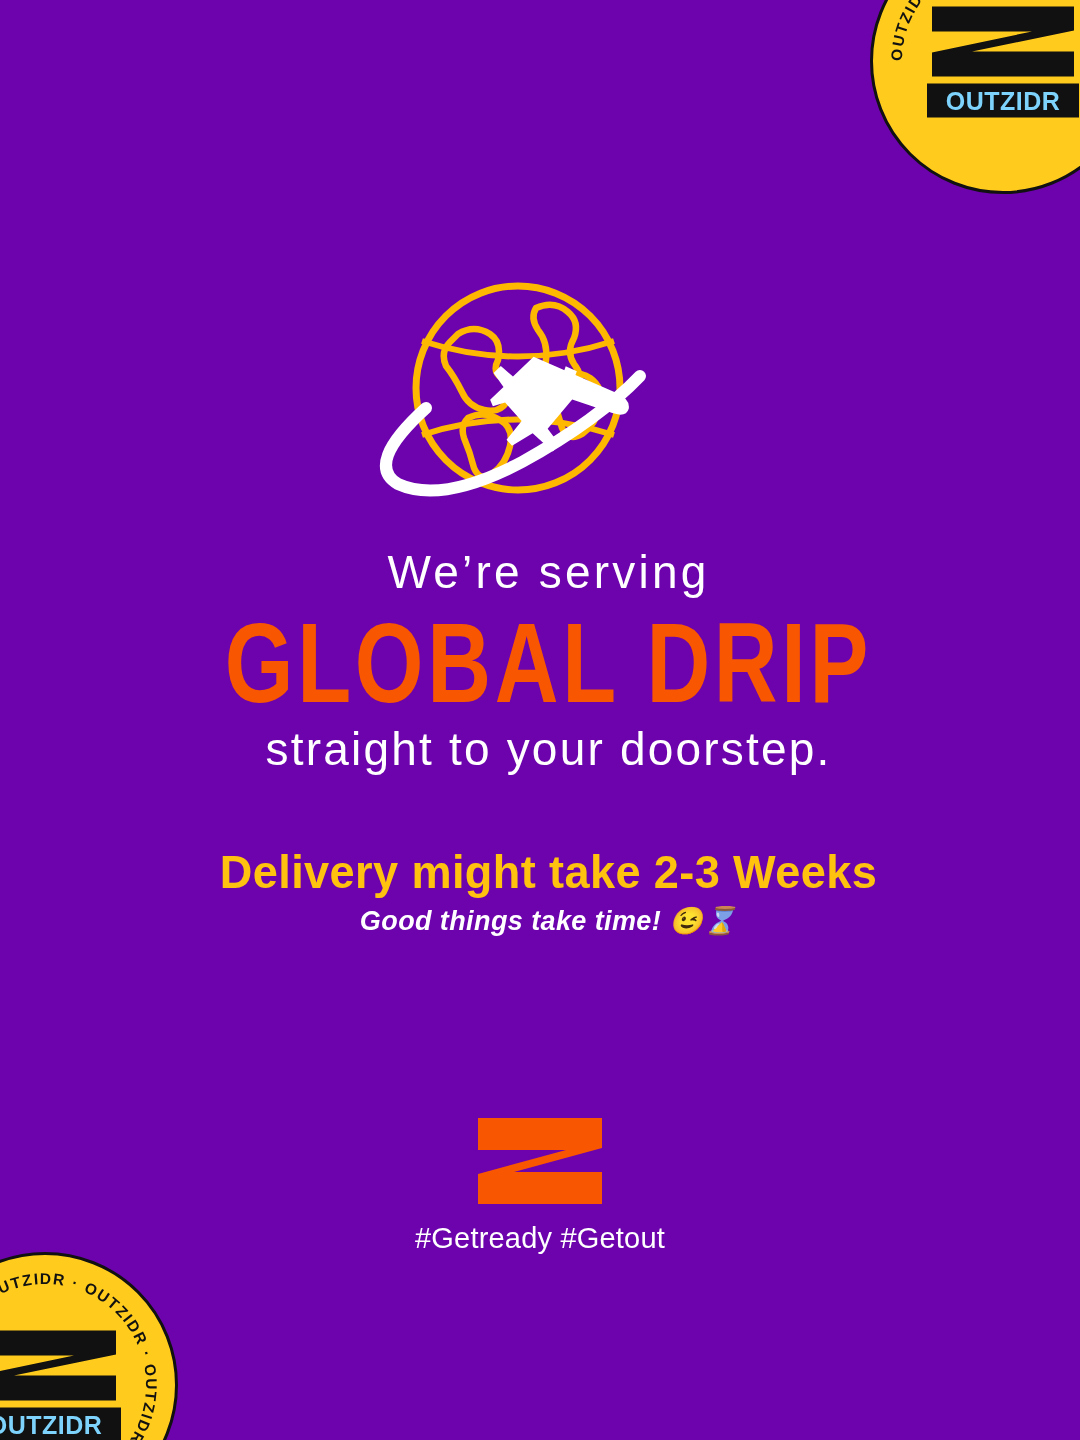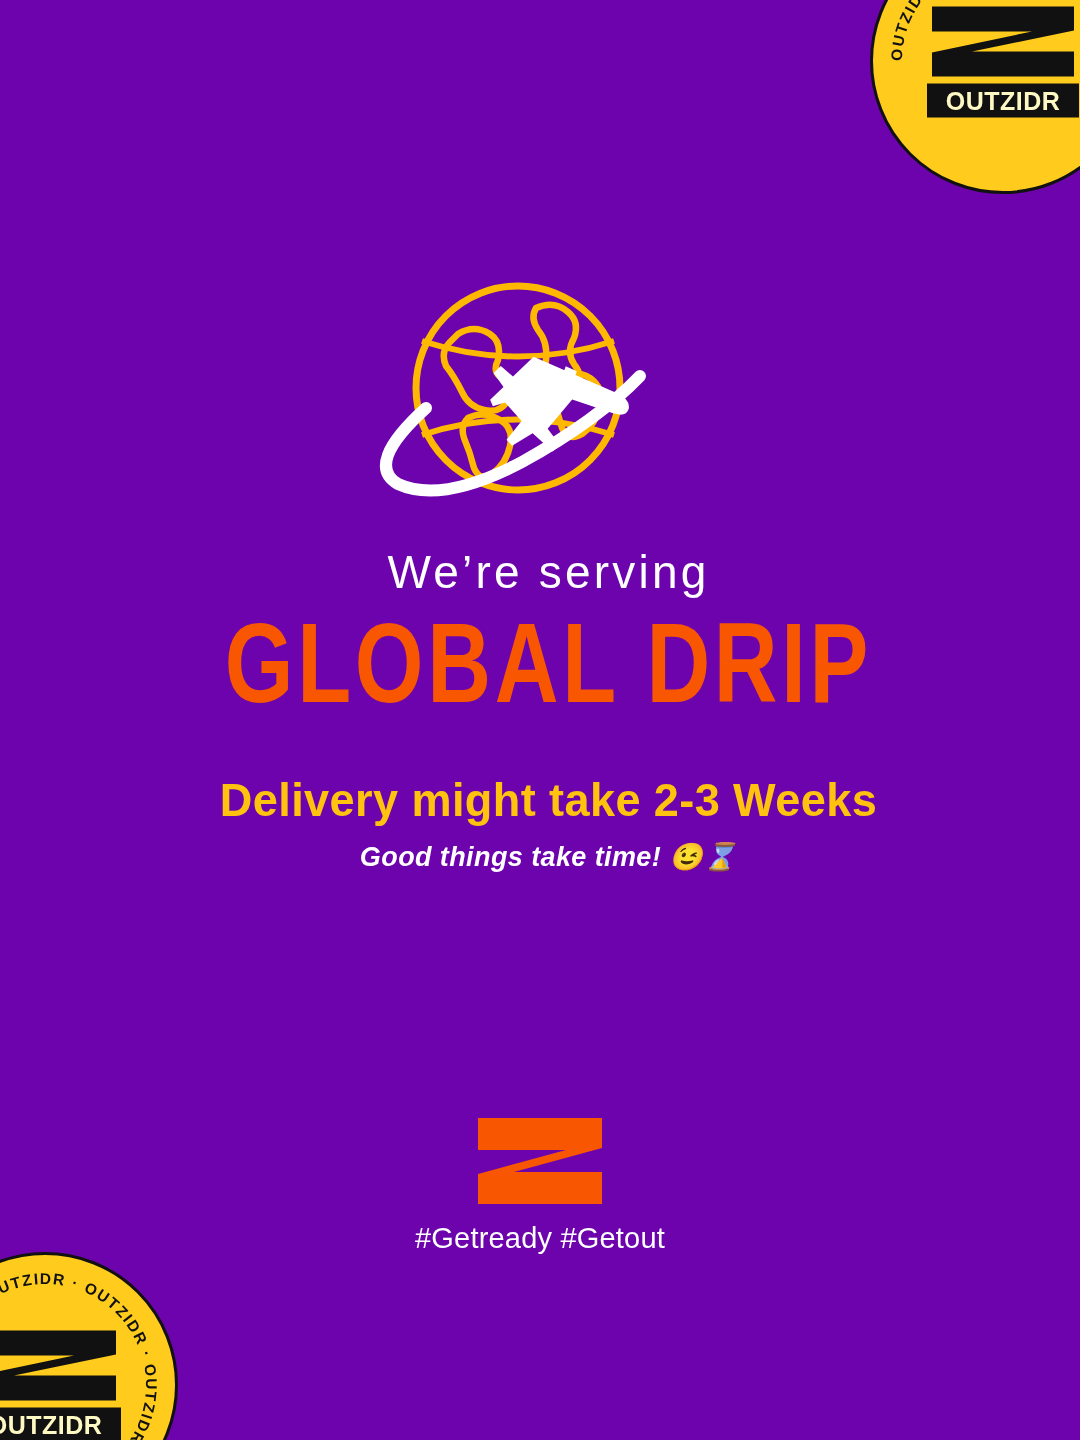--- a/index.html
+++ b/index.html
@@ -60,21 +60,21 @@
     display: block;
   }
   .badge-word {
     margin-top: 5px;
     background: #111;
     width: 152px;
     height: 34px;
     display: flex;
     align-items: center;
     justify-content: center;
-    color: #fef9c3;
+    color: #7dd3fc;
     font-size: 25px;
     font-weight: bold;
     letter-spacing: 0.5px;
     font-family: "Liberation Sans", sans-serif;
   }
 
   
   .artwork {
     position: absolute;
     top: 268px;
@@ -124,21 +124,21 @@
     letter-spacing: 0.4px;
     margin-top: 70px;
     transform: scaleX(0.96);
   }
   .line-good {
     color: #ffffff;
     font-size: 27px;
     font-weight: bold;
     font-style: italic;
     letter-spacing: 0.4px;
-    margin-top: 14px;
+    margin-top: 6px;
   }
 
   
   .footer {
     position: absolute;
     left: 0;
     right: 0;
     top: 1118px;
     display: flex;
     flex-direction: column;
@@ -218,20 +218,21 @@
       <path d="M 8,34 L 96,18 Q 112,15 116,24 Q 119,33 104,37 L 64,48
                L 60,86 L 78,92 L 77,102 L 50,98 L 40,120 L 32,118 L 34,94
                L 10,88 L 2,98 L -4,94 L 0,76 L -16,70 L -14,60 L 2,62 Z" fill="#ffffff"></path>
       <path d="M 40,24 L 52,22 L 54,30 L 42,32 Z" fill="#ffffff"></path>
     </g>
   </svg>
 
   <div class="copy">
     <div class="line-serving">We’re serving</div>
     <div class="line-global">GLOBAL DRIP</div>
+    <div class="line-doorstep">straight to your doorstep.</div>
     <div class="line-delivery">Delivery might take 2-3 Weeks</div>
     <div class="line-good">Good things take time! 😉⌛</div>
   </div>
 
   <div class="footer">
     <svg class="footer-z" viewBox="0 0 124 86">
       <polygon points="0,0 124,0 124,30 36,54 124,54 124,86 0,86 0,56 88,32 0,32" fill="#F95601"></polygon>
     </svg>
     <div class="footer-tags">#Getready #Getout</div>
   </div>

